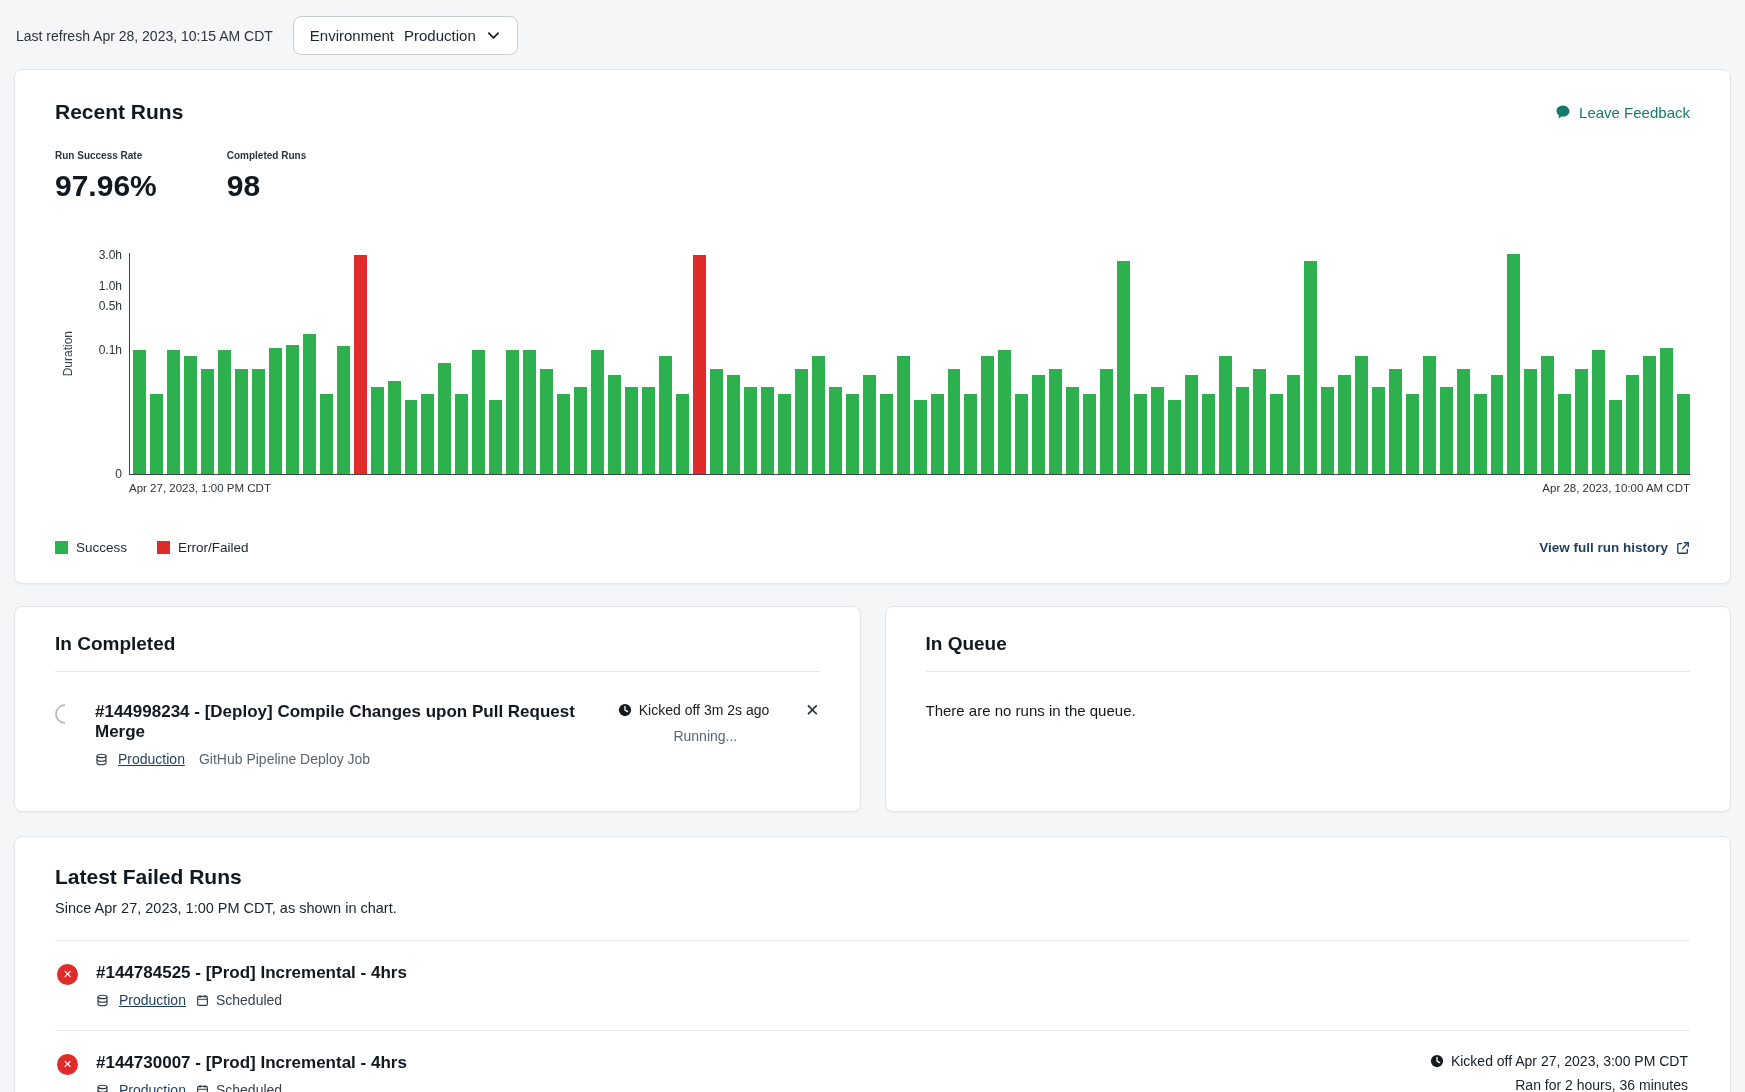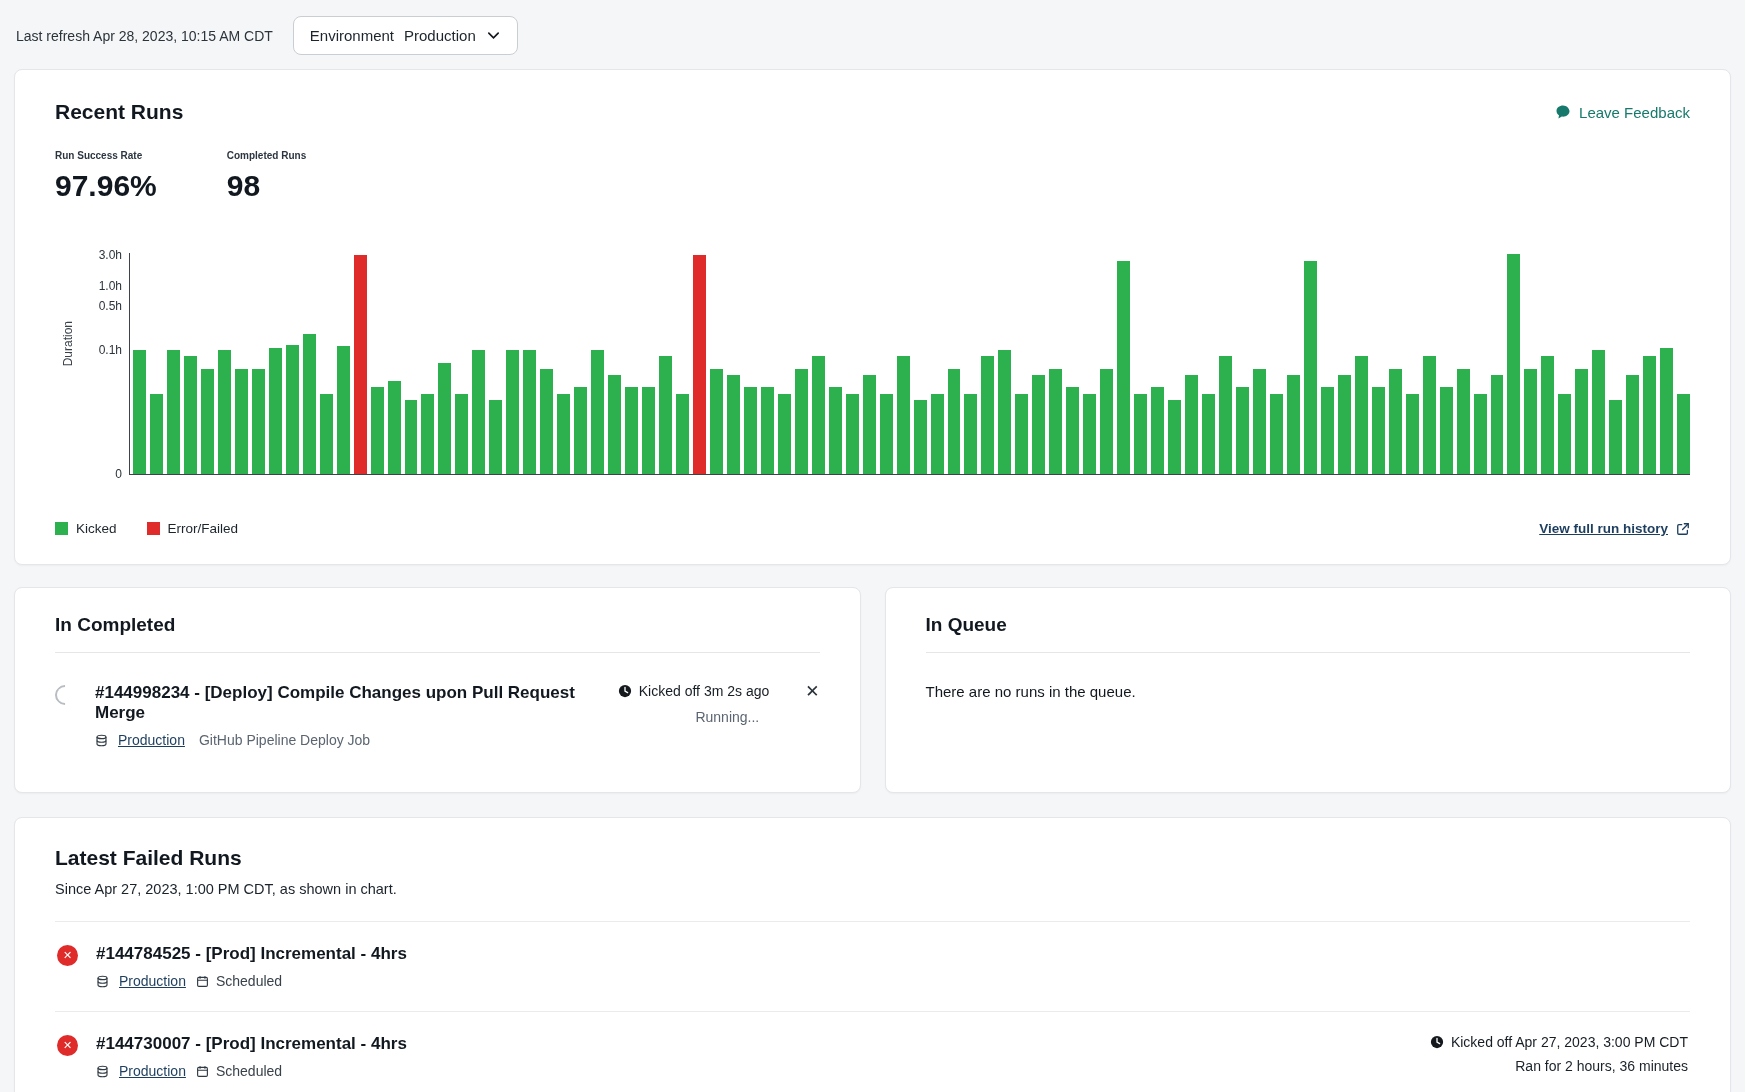--- a/index.html
+++ b/index.html
@@ -44,41 +44,41 @@
   .bars{position:absolute; left:3px; right:0; top:0; bottom:0; display:flex; align-items:flex-end; gap:4px;}
   .bar{flex:1; min-width:3px;}
   .xlabels{display:flex; justify-content:space-between; font-size:11.5px; color:#2b333b; margin:7px 0 0 48px;}
 
   .card-foot{display:flex; align-items:center; justify-content:space-between; margin-top:46px;}
   .legend{display:flex; gap:30px;}
   .legend-item{display:flex; align-items:center; gap:8px; font-size:13.5px; color:#1c242c;}
   .swatch{width:13px; height:13px; display:inline-block;}
   .view-link{display:flex; align-items:center; gap:8px; color:var(--link); font-size:13.5px; font-weight:700;
     cursor:pointer;}
-  .view-link span{text-decoration:underline;}
+  .view-link span{}
 
   
   .row2{display:grid; grid-template-columns:1fr 1fr; gap:24px; margin-top:22px;}
   .small-card{padding:26px 40px 44px;}
   .small-card h2{font-size:19px; font-weight:700;}
   .divider{border-bottom:1px solid var(--border); margin-top:16px;}
 
   .progress-row{display:flex; align-items:flex-start; gap:20px; margin-top:30px;}
   .spinner{width:20px; height:20px; border-radius:50%; border:2.5px solid #b7bdc3;
     border-right-color:transparent; border-bottom-color:transparent; transform:rotate(-45deg);
     margin-top:2px; animation:spin 1.2s linear infinite;}
   @keyframes spin{to{transform:rotate(315deg);}}
   .run-main{flex:1;}
   .run-title{font-size:17px; font-weight:700;}
   .run-meta{display:flex; align-items:center; gap:10px; margin-top:9px; font-size:14px;}
   .env-link{color:var(--link); text-decoration:underline; cursor:pointer;}
   .job-name{color:var(--muted); margin-left:4px;}
   .run-side{text-align:right; font-size:14px; white-space:nowrap;}
   .kicked{display:flex; align-items:center; gap:7px; justify-content:flex-end; color:#161d24;}
-  .running{color:var(--muted); margin-top:10px; margin-right:10px;}
+  .running{color:var(--muted); margin-top:10px; margin-right:32px;}
   .close-btn{background:none; border:none; font-size:17px; color:#2b333b; cursor:pointer; margin-left:16px; line-height:1;}
   .queue-empty{margin-top:30px; font-size:15px;}
 
   
   .failed-card{margin-top:24px; padding:28px 40px 10px;}
   .failed-card h2{font-size:21px; font-weight:700;}
   .failed-sub{font-size:14.5px; margin-top:11px; color:#1a222a;}
   .failed-list{margin-top:24px;}
   .failed-row{display:flex; align-items:flex-start; justify-content:space-between;
     border-top:1px solid #e9ebed; padding:22px 2px;}
@@ -231,28 +231,32 @@
               <div class="bar" title="0.095h" style="height: 53.2%; background: rgb(45, 177, 79);"></div>
               <div class="bar" title="0.12h" style="height: 57%; background: rgb(45, 177, 79);"></div>
               <div class="bar" title="0.065h" style="height: 36.4%; background: rgb(45, 177, 79);"></div>
             </div>
         <span class="ytick" style="bottom: 99%;">3.0h</span>
             <span class="ytick" style="bottom: 85%;">1.0h</span>
             <span class="ytick" style="bottom: 76%;">0.5h</span>
             <span class="ytick" style="bottom: 56%;">0.1h</span>
             <span class="ytick" style="bottom: 0%;">0</span>
           </div>
+        <div class="xlabels">
+          <span>Apr 27, 2023, 1:00 PM CDT</span>
+          <span>Apr 28, 2023, 10:00 AM CDT</span>
+        </div>
       </div>
     </div>
 
     <div class="card-foot">
       <div class="legend" id="legend">
           <div class="legend-item">
             <span class="swatch" style="background: rgb(45, 177, 79);"></span>
-            <span>Kicked</span>
+            <span>Success</span>
           </div>
           <div class="legend-item">
             <span class="swatch" style="background: rgb(224, 43, 43);"></span>
             <span>Error/Failed</span>
           </div>
         </div>
       <div class="view-link">
         <span>View full run history</span>
         <span class="icon">
           <svg viewBox="0 0 16 16" width="14" height="14" fill="none" stroke="currentColor" stroke-width="1.5" stroke-linecap="round" stroke-linejoin="round">

